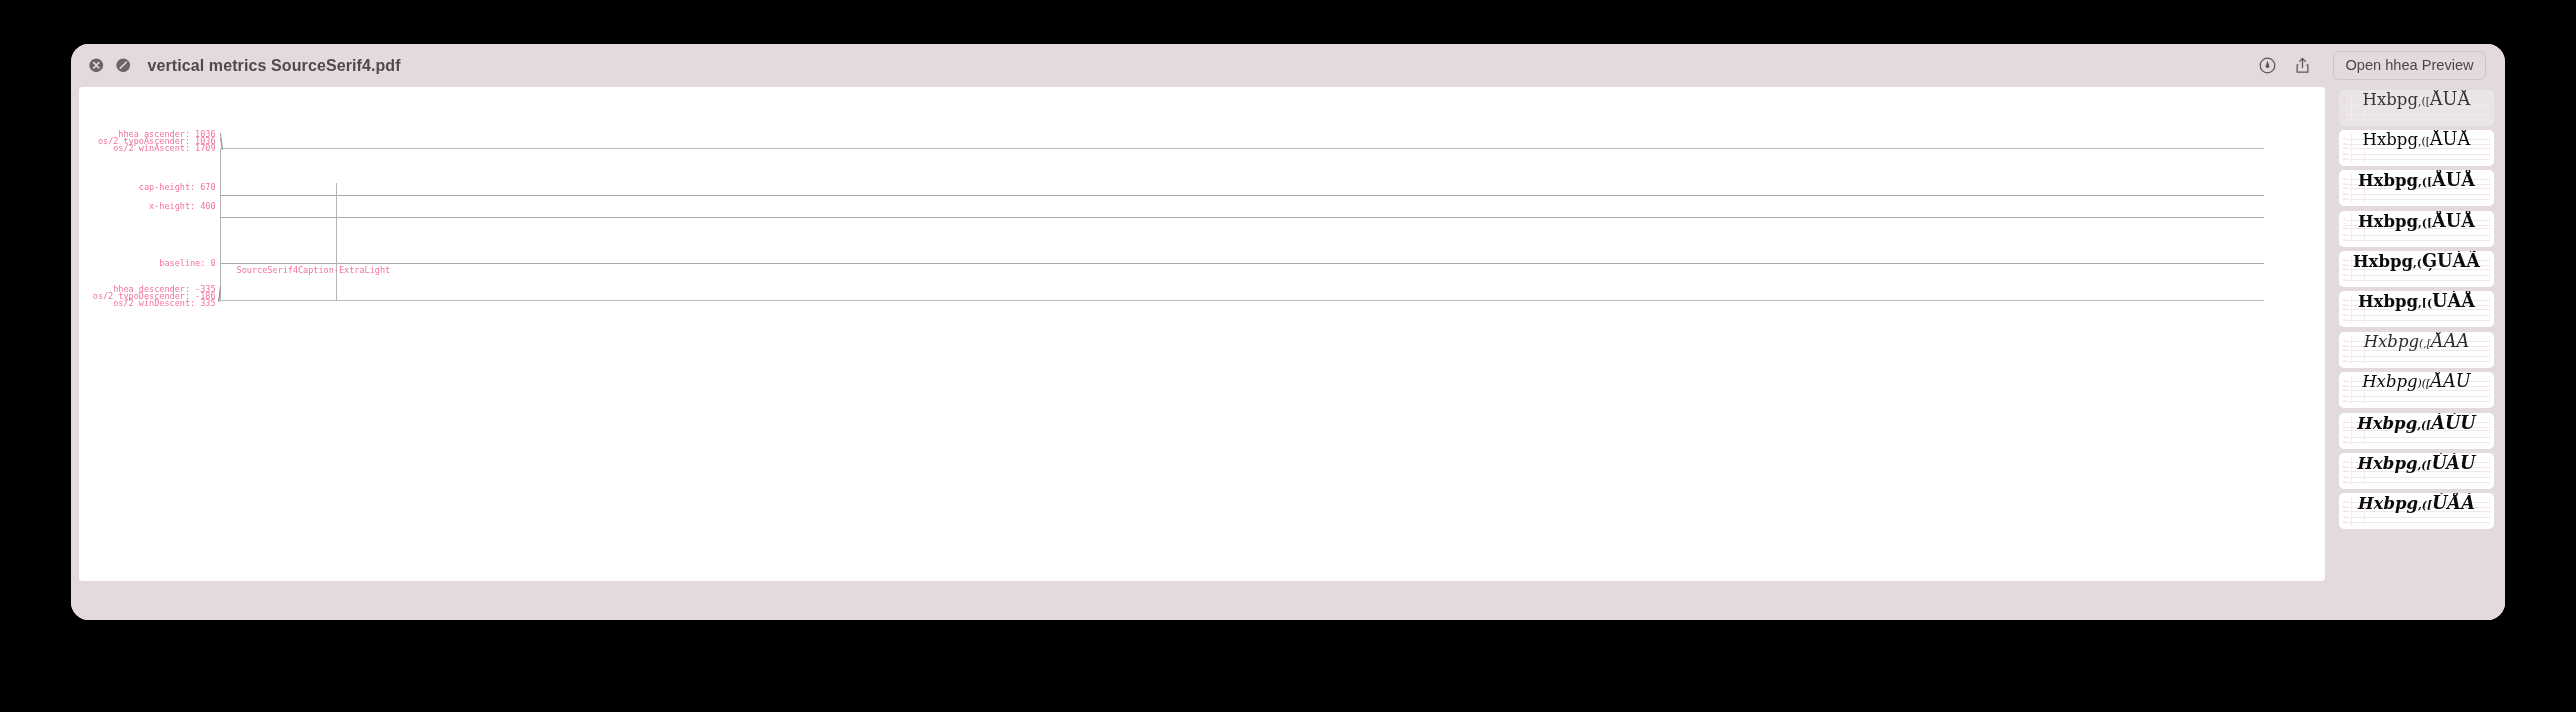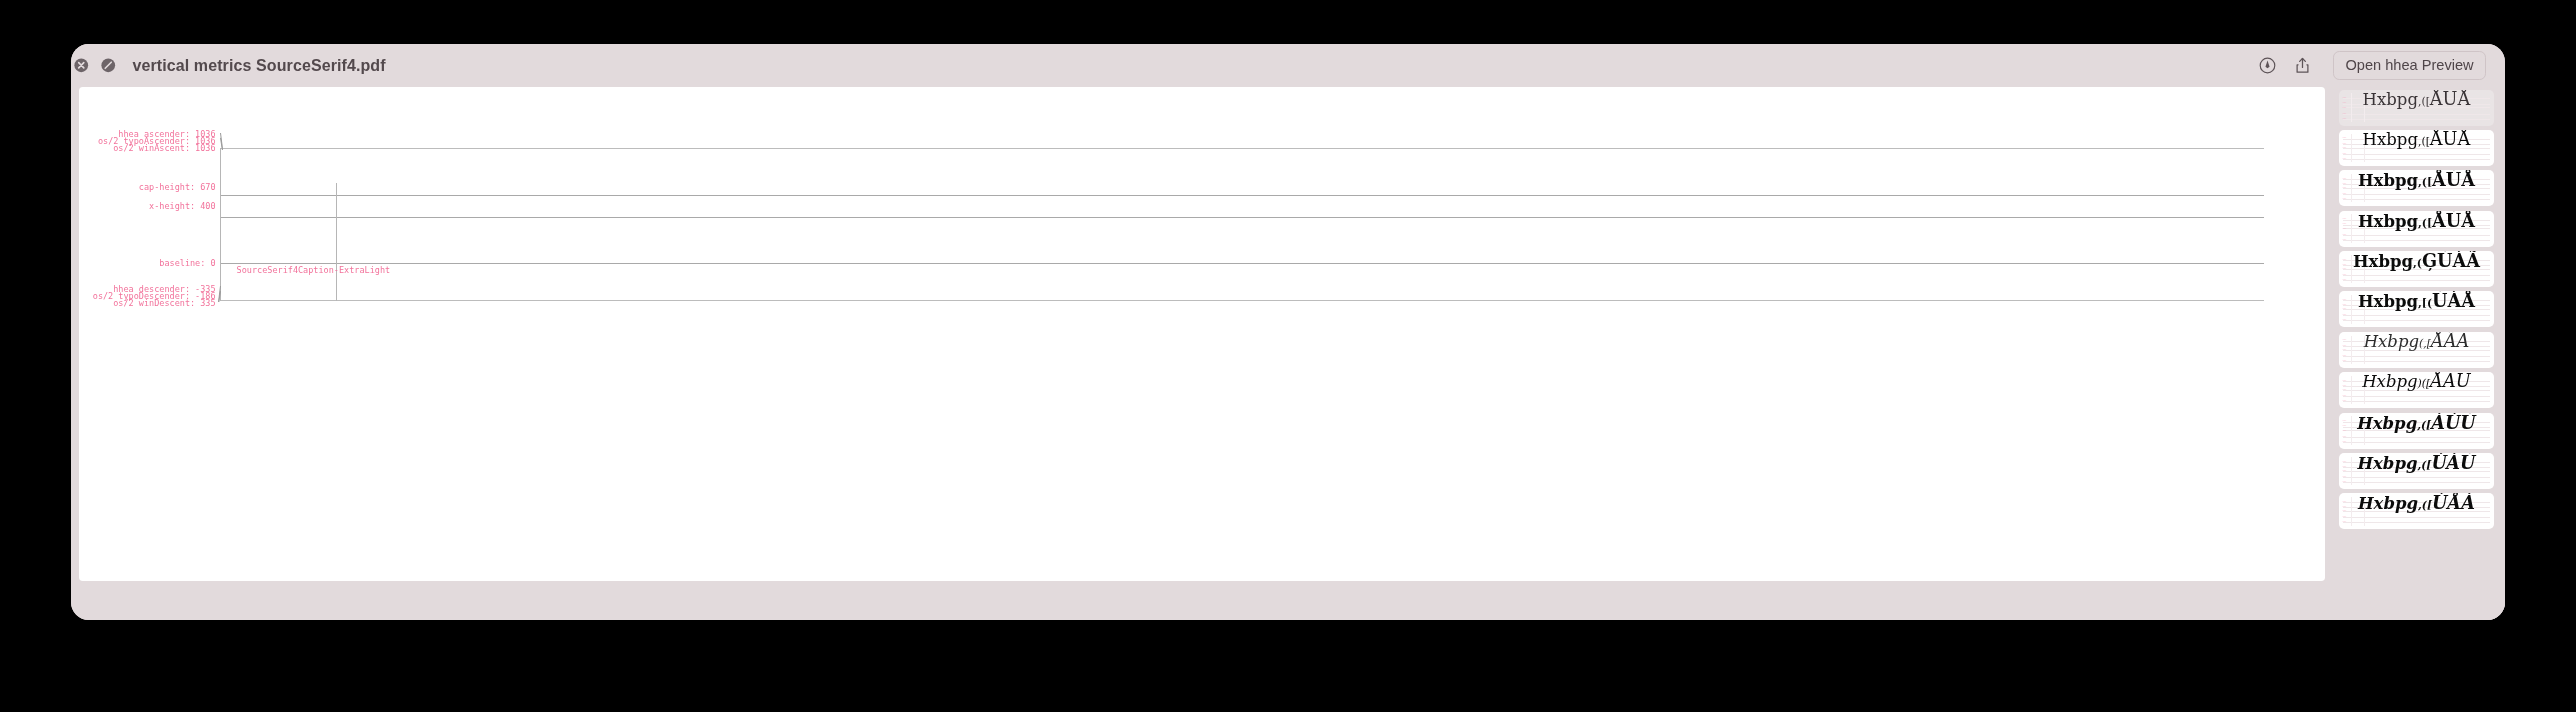--- a/index.html
+++ b/index.html
@@ -20,21 +20,21 @@
     box-shadow:0 3.8px 25px rgba(0,0,0,.55);
     overflow:hidden;
   }
 
   
   #titlebar{
     position:absolute;left:0;top:0;width:100%;height:43px;
     background:#e2dadc;
     display:flex;align-items:center;
   }
-  .tb-left{display:flex;align-items:center;gap:0px;}
+  .tb-left{display:flex;align-items:center;gap:0px;padding-left:15px;}
   .tb-icon{
     width:20px;height:20px;margin-right:7.6px;
     display:flex;align-items:center;justify-content:center;
     color:#6d6468;
   }
   .tb-icon svg{display:block;}
   #tab-title{
     font-size:16px;font-weight:bold;color:#53494d;
     margin-left:6.3px;white-space:nowrap;letter-spacing:0.1px;
   }
@@ -227,21 +227,21 @@
       <div class="vline" style="left:257px;top:96px;height:118px;"></div>
 
       <div class="lead" style="left:141px;top:46px;height:17px;transform:rotate(-7deg);"></div>
       <div class="lead" style="left:141px;top:51px;height:12px;transform:rotate(-9deg);"></div>
 
       <div class="lead" style="left:141px;top:199px;height:16px;transform:rotate(7deg);"></div>
       <div class="lead" style="left:141px;top:204px;height:10.8px;transform:rotate(9deg);"></div>
 
       <div class="mlabel r" style="left:137px;top:42px;">hhea ascender: 1036</div>
       <div class="mlabel r" style="left:137px;top:49px;">os/2 typoAscender: 1036</div>
-      <div class="mlabel r" style="left:137px;top:56px;">os/2 winAscent: 1036</div>
+      <div class="mlabel r" style="left:137px;top:56px;">os/2 winAscent: 1709</div>
 
       <div class="mlabel r" style="left:137px;top:95px;">cap-height: 670</div>
       <div class="mlabel r" style="left:137px;top:114px;">x-height: 400</div>
       <div class="mlabel r" style="left:137px;top:171px;">baseline: 0</div>
 
       <div class="mlabel r" style="left:137px;top:197px;">hhea descender: -335</div>
       <div class="mlabel r" style="left:137px;top:204px;">os/2 typoDescender: -186</div>
       <div class="mlabel r" style="left:137px;top:211px;">os/2 winDescent: 335</div>
 
       <div id="fontname" style="left:158px;top:178px;">SourceSerif4Caption-ExtraLight</div>

